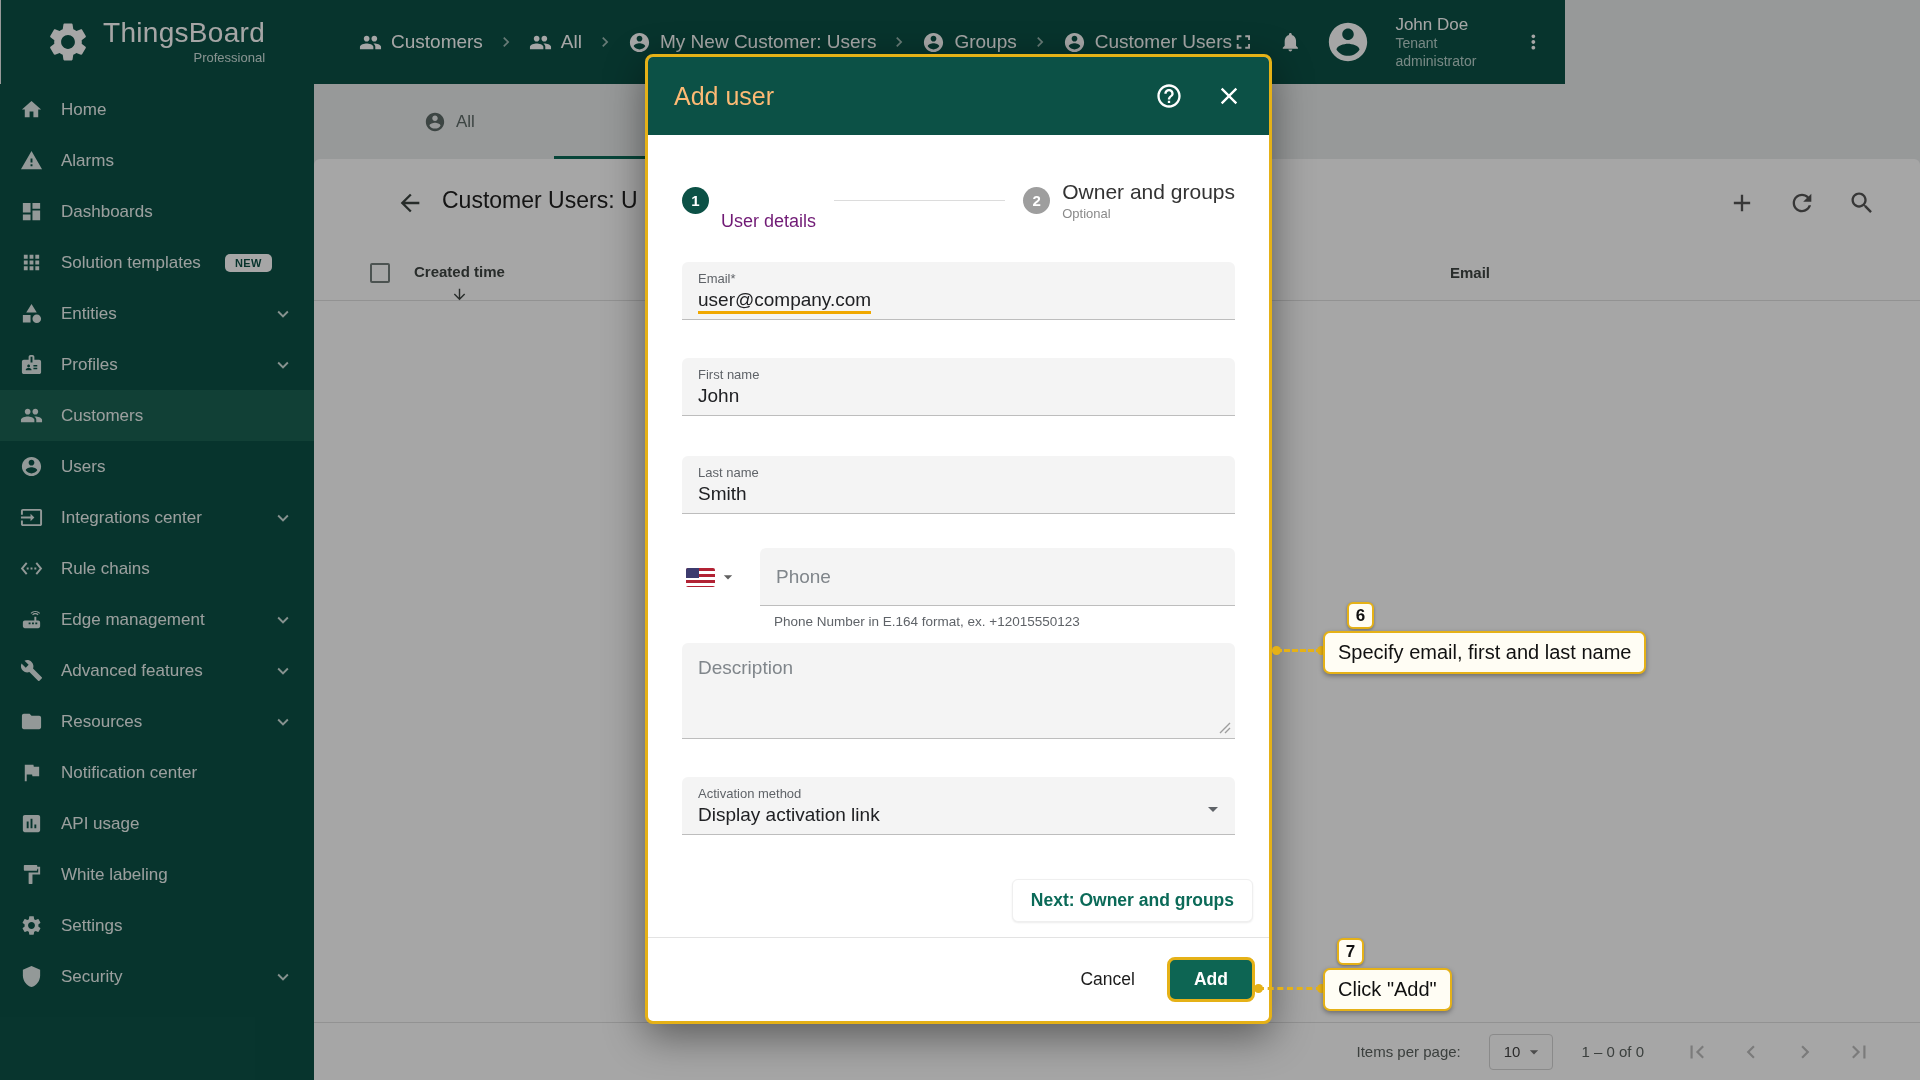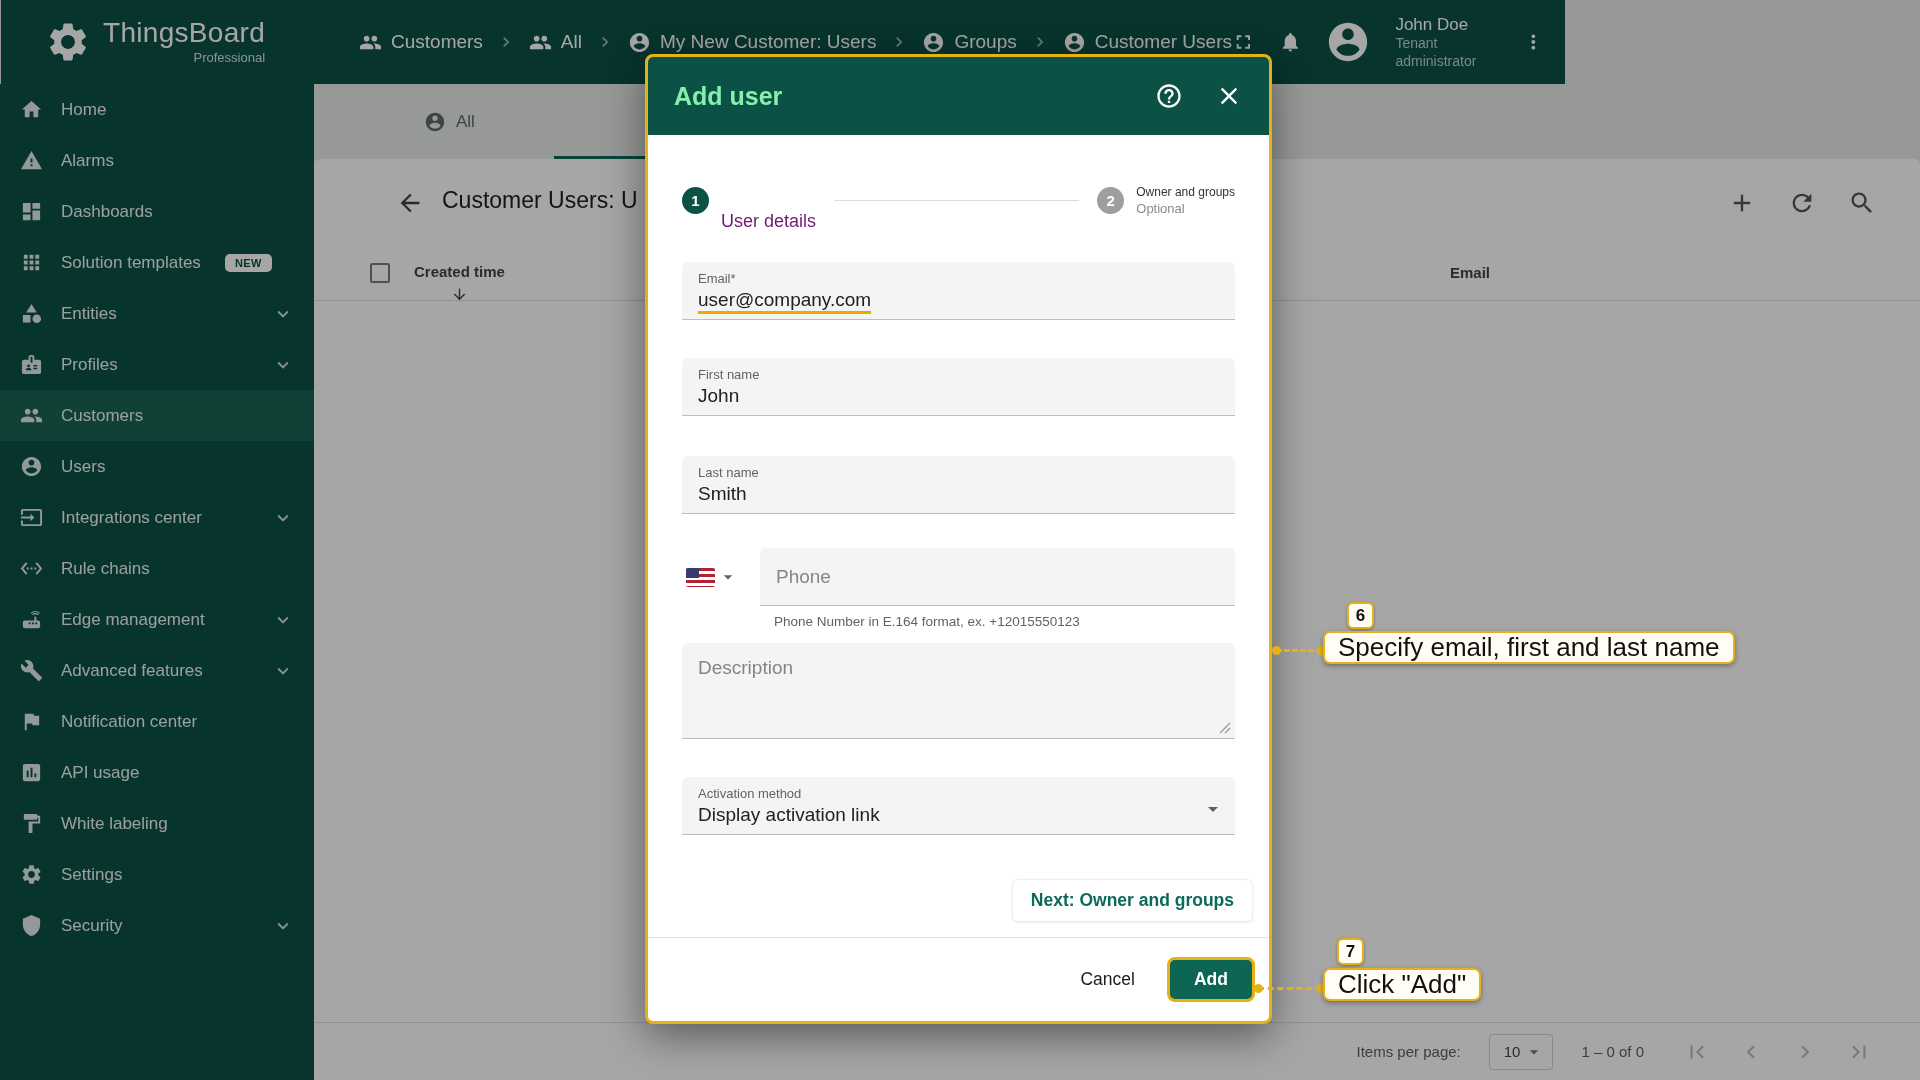--- a/index.html
+++ b/index.html
@@ -52,32 +52,32 @@
   .pager{position:absolute;bottom:0;left:0;right:0;height:58px;border-top:1px solid #e0e0e0;display:flex;align-items:center;justify-content:flex-end;gap:28px;padding-right:48px;color:#5c6360;font-size:15px;}
   .page-size{display:flex;align-items:center;gap:4px;border:1px solid #d5d5d5;border-radius:4px;padding:7px 8px 7px 14px;cursor:pointer;color:#444;}
   .page-size svg{width:20px;height:20px;fill:#757575;}
   .pager-icons{display:flex;gap:28px;margin-left:12px;}
   .pager-icons svg{width:26px;height:26px;fill:#bdbdbd;cursor:pointer;}
 
   
   .overlay{position:absolute;inset:0;background:rgba(0,0,0,.35);z-index:5;}
   .modal{position:absolute;left:645px;top:54px;width:627px;height:970px;background:#fff;border:3px solid #e5b117;border-radius:8px;z-index:10;display:flex;flex-direction:column;box-shadow:0 12px 40px rgba(0,0,0,.45);overflow:hidden;}
   .modal-header{height:78px;background:#0c5146;display:flex;align-items:center;padding:0 26px;flex:none;}
-  .modal-title{color:#86efac;font-size:25px;font-weight:700;}
+  .modal-title{color:#fdba74;font-size:25px;font-weight:400;}
   .mh-spacer{flex:1;}
   .mh-icon{width:28px;height:28px;fill:#fff;cursor:pointer;}
   .help{margin-right:32px;}
   .modal-body{flex:1;display:flex;flex-direction:column;padding:0 34px;overflow:hidden;}
   .stepper{margin-top:34px;display:flex;align-items:center;flex:none;}
   .step-circle{width:27px;height:27px;border-radius:50%;background:#9e9e9e;color:#fff;font-size:15px;font-weight:600;display:flex;align-items:center;justify-content:center;flex:none;}
   .step-circle.active{background:#0c5146;}
   .step-label{margin-left:12px;font-size:18px;color:#701a75;font-weight:500;white-space:nowrap;margin-top:42px;}
   .step-line{flex:1;height:1px;background:#dcdcdc;margin:0 18px;}
   .step2{margin-left:12px;line-height:1.2;}
-  .step2 .l1{font-size:12px;color:#333;white-space:nowrap;}
+  .step2 .l1{font-size:21px;color:#333;white-space:nowrap;}
   .step2 .l2{font-size:13px;color:#8a8a8a;margin-top:2px;}
   .field{background:#f4f4f4;border-radius:6px 6px 0 0;border-bottom:1px solid #bdbdbd;padding:9px 16px 0;height:58px;flex:none;cursor:text;}
   .field label{display:block;font-size:13px;color:#5f6368;cursor:text;}
   .field .value{font-size:19px;color:#202124;margin-top:3px;}
   .f-email{margin-top:30px;}
   .f-first{margin-top:38px;}
   .f-last{margin-top:40px;}
   .hl{border-bottom:3px solid #f0a800;padding-bottom:1px;}
   .phone-row{display:flex;align-items:flex-end;margin-top:34px;flex:none;}
   .flag-select{width:64px;height:58px;display:flex;align-items:center;gap:3px;cursor:pointer;padding-left:4px;flex:none;}
@@ -93,21 +93,21 @@
   .dd-arrow{position:absolute;right:10px;top:20px;width:24px;height:24px;fill:#5f6368;}
   .next-btn{margin-top:auto;margin-bottom:15px;align-self:flex-end;margin-right:-18px;background:#fff;border:1px solid #efefef;color:#0b6a58;font-size:17.5px;font-weight:700;padding:10px 18px;border-radius:6px;cursor:pointer;box-shadow:0 1px 2px rgba(0,0,0,.08);}
   .modal-footer{height:84px;border-top:1px solid #e3e3e3;display:flex;align-items:center;justify-content:flex-end;gap:32px;padding-right:14px;flex:none;}
   .cancel-btn{background:none;border:none;font-size:17.5px;font-weight:500;color:#1c1c1c;cursor:pointer;}
   .add-btn{background:#0d6553;color:#fff;font-size:17.5px;font-weight:600;border:3px solid #e5b117;border-radius:8px;padding:9px 24px;cursor:pointer;}
 
   
   .ann-badge{position:absolute;z-index:20;width:27px;height:27px;background:#fffdf4;border:2.5px solid #e5b117;border-radius:6px;display:flex;align-items:center;justify-content:center;font-size:17px;font-weight:700;color:#111;box-shadow:0 1px 3px rgba(0,0,0,.35);}
   .badge6{left:1347px;top:602px;}
   .badge7{left:1337px;top:938px;}
-  .ann-label{position:absolute;z-index:20;height:33px;background:#fffdf4;border:2.5px solid #e5b117;border-radius:7px;display:flex;align-items:center;padding:0 13px;font-size:26px;color:#111;box-shadow:0 2px 5px rgba(0,0,0,.35);white-space:nowrap;}
+  .ann-label{position:absolute;z-index:20;height:43px;background:#fffdf4;border:2.5px solid #e5b117;border-radius:7px;display:flex;align-items:center;padding:0 13px;font-size:20px;color:#111;box-shadow:0 2px 5px rgba(0,0,0,.35);white-space:nowrap;}
   .label6{left:1323px;top:631px;}
   .label7{left:1323px;top:968px;}
   .conn{position:absolute;z-index:19;border-top:3px dashed #e5b117;}
   .conn::before,.conn::after{content:"";position:absolute;top:-6px;width:9px;height:9px;border-radius:50%;background:#e5b117;}
   .conn::before{left:-4px;}
   .conn::after{right:-4px;}
   .conn6{left:1276px;top:649px;width:46px;}
   .conn7{left:1258px;top:987px;width:64px;}
 </style>
 </head>
@@ -273,20 +273,29 @@
     <svg viewBox="0 0 24 24">
         <path d="M22.7 19l-9.1-9.1c.9-2.3.4-5-1.5-6.9-2-2-5-2.4-7.4-1.3L9 6 6 9 1.6 4.7C.4 7.1.9 10.1 2.9 12.1c1.9 1.9 4.6 2.4 6.9 1.5l9.1 9.1c.4.4 1 .4 1.4 0l2.3-2.3c.5-.4.5-1.1.1-1.4z"></path>
       </svg>
     <span>Advanced features</span>
     <svg class="chev" viewBox="0 0 24 24">
         <path d="M7.41 8.59 12 13.17l4.59-4.58L18 10l-6 6-6-6z"></path>
       </svg>
   </div>
   <div class="nav-item">
     <svg viewBox="0 0 24 24">
+        <path d="M10 4H4c-1.1 0-1.99.9-1.99 2L2 18c0 1.1.9 2 2 2h16c1.1 0 2-.9 2-2V8c0-1.1-.9-2-2-2h-8l-2-2z"></path>
+      </svg>
+    <span>Resources</span>
+    <svg class="chev" viewBox="0 0 24 24">
+        <path d="M7.41 8.59 12 13.17l4.59-4.58L18 10l-6 6-6-6z"></path>
+      </svg>
+  </div>
+  <div class="nav-item">
+    <svg viewBox="0 0 24 24">
         <path d="M14.4 6 14 4H5v17h2v-7h5.6l.4 2h7V6z"></path>
       </svg>
     <span>Notification center</span>
   </div>
   <div class="nav-item">
     <svg viewBox="0 0 24 24">
         <path d="M19 3H5c-1.1 0-2 .9-2 2v14c0 1.1.9 2 2 2h14c1.1 0 2-.9 2-2V5c0-1.1-.9-2-2-2zM9 17H7v-7h2v7zm4 0h-2V7h2v10zm4 0h-2v-4h2v4z"></path>
       </svg>
     <span>API usage</span>
   </div>

